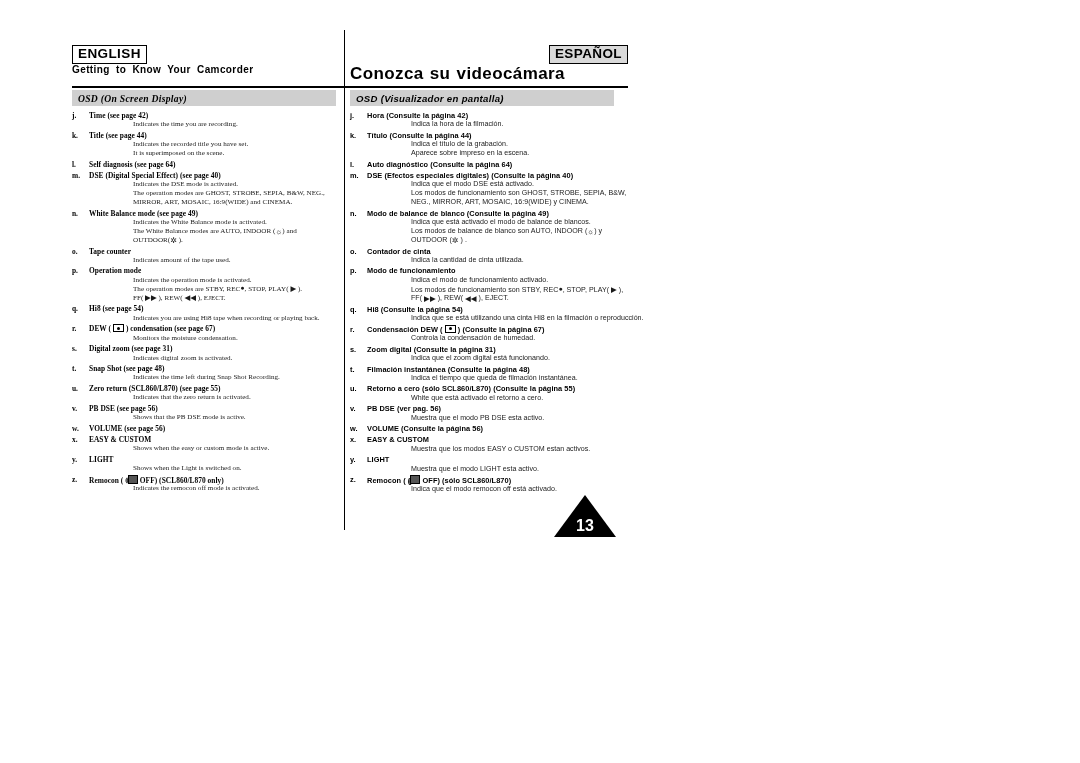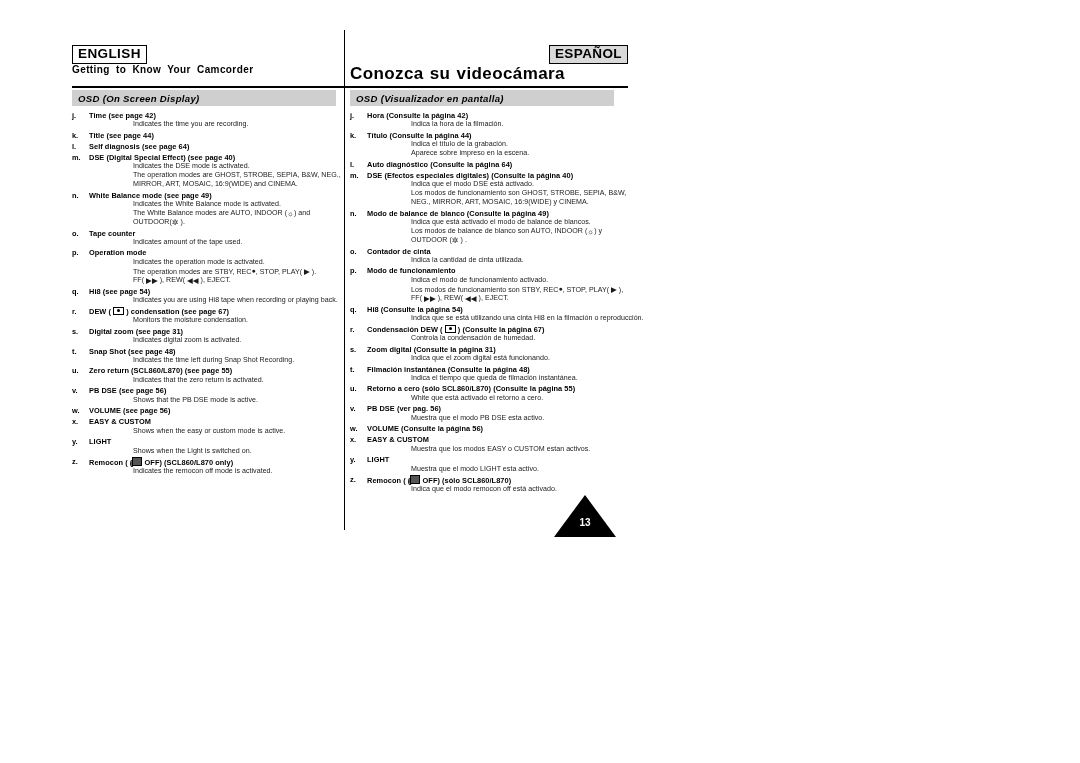--- a/index.html
+++ b/index.html
@@ -106,21 +106,21 @@
     position: absolute;
     left: 0;
     top: 72px;
     width: 556px;
   }
   .col {
     position: absolute;
     top: 0;
     width: 264px;
   }
-  .col.left { left: 0px; }
+  .col.left { left: 0px; font-family: Liberation Serif, serif; }
   .col.right { left: 278px; }
 
   .sec-bar {
     background: #cfcfcf;
     height: 13px;
     padding: 1.5px 0 1.5px 6px;
     font-size: 9.6px;
     font-style: italic;
     font-weight: bold;
     letter-spacing: 0.3px;
@@ -222,21 +222,21 @@
     border-right: 31px solid transparent;
     border-bottom: 42px solid #000;
   }
   .pagenum .num {
     position: absolute;
     left: 0;
     top: 22px;
     width: 62px;
     text-align: center;
     color: #fff;
-    font-size: 10px;
+    font-size: 16px;
     font-weight: bold;
   }
 </style>
 </head>
 <body>
 
 <div class="page">
   <div class="sheet">
 
     <div class="hdr">
@@ -262,20 +262,24 @@
             <div class="entry">
               <span class="mark">j.</span>
               <div class="term">Time (see page 42)</div>
               <div class="desc">
                 <div>Indicates the time you are recording.</div>
               </div>
             </div>
             <div class="entry">
               <span class="mark">k.</span>
               <div class="term">Title (see page 44)</div>
+              <div class="desc">
+                <div>Indicates the recorded title you have set.</div>
+                <div>It is superimposed on the scene.</div>
+              </div>
             </div>
             <div class="entry">
               <span class="mark">l.</span>
               <div class="term">Self diagnosis (see page 64)</div>
             </div>
             <div class="entry">
               <span class="mark">m.</span>
               <div class="term">DSE (Digital Special Effect) (see page 40)</div>
               <div class="desc">
                 <div>Indicates the DSE mode is activated.</div>

